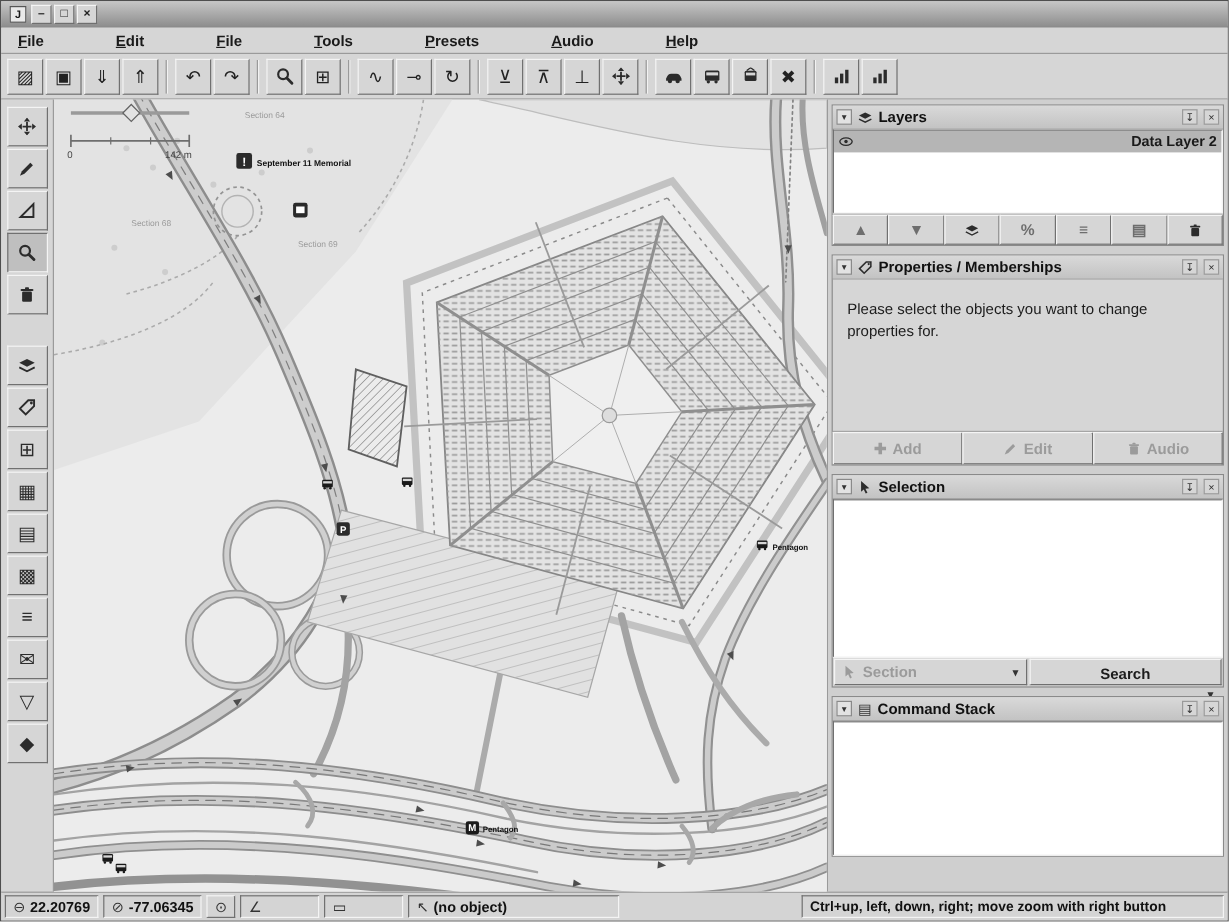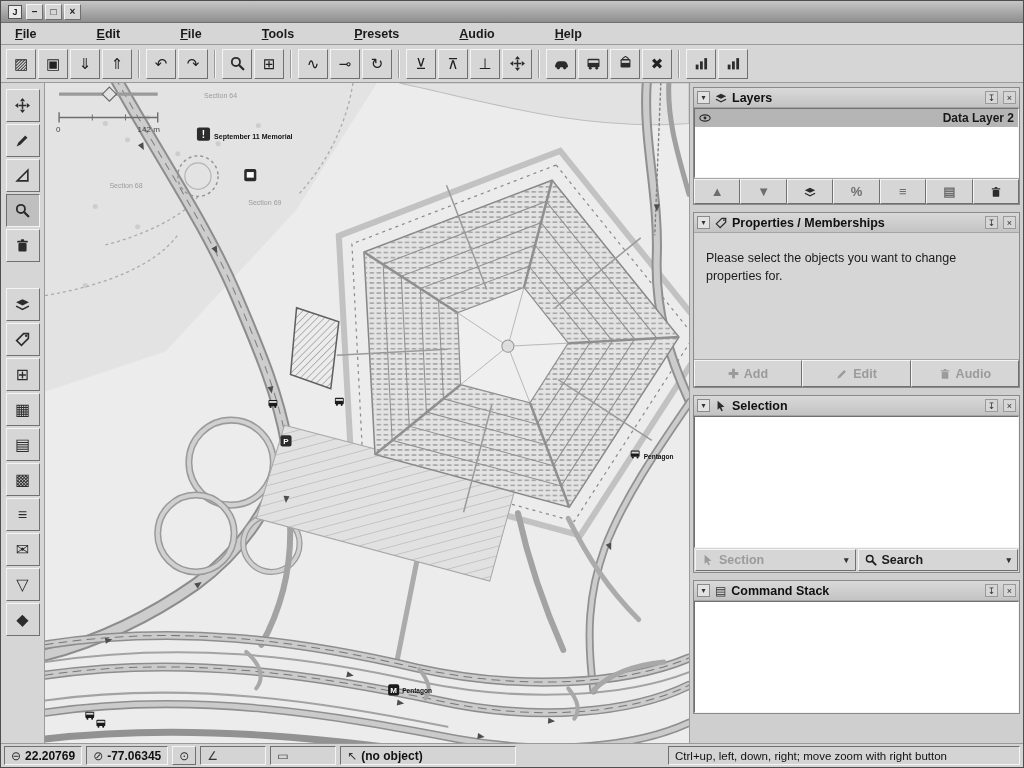--- a/index.html
+++ b/index.html
@@ -77,33 +77,33 @@
     font-size:12.5px; font-weight:bold; color:#9b9b9b; }
   .pbtn .ic { color:#9b9b9b; }
 
   .sel-list { height:132px; background:#fff; border:1px solid; border-color:#707070 #f4f4f4 #f4f4f4 #707070; }
   .sel-buttons { display:flex; height:24px; gap:2px; padding:1px; }
   .sel-btn { flex:1; display:flex; align-items:center; gap:5px; padding:0 6px;
     background:#d6d6d6; border:1px solid; border-color:#f4f4f4 #707070 #707070 #f4f4f4;
     font-size:12.5px; font-weight:bold; }
   .sel-btn .dd { margin-left:auto; font-size:9px; color:#333; }
   .sel-btn.disabled { color:#9b9b9b; } .sel-btn.disabled .ic { color:#9b9b9b; }
-  .sel-btn.enabled { color:#1c1c1c; } .sel-btn.enabled .ic { color:#1c1c1c; }
+  .sel-btn.enabled { color:#1c1c1c;flex-direction:column; } .sel-btn.enabled .ic { color:#1c1c1c; }
 
   .cmd-content { height:112px; background:#fff; border:1px solid; border-color:#707070 #f4f4f4 #f4f4f4 #707070; }
 
   
   .statusbar { height:24px; flex:0 0 24px; background:#d4d4d4; border-top:1px solid #9a9a9a;
     display:flex; align-items:center; gap:4px; padding:0 3px; font-size:12px; }
   .sfield { height:19px; display:flex; align-items:center; gap:4px; padding:0 6px;
     border:1px solid; border-color:#707070 #f4f4f4 #f4f4f4 #707070; font-weight:bold; color:#111; }
   .sfield .sic { font-size:12px; color:#333; font-weight:normal; }
   .sbtn { height:19px; width:24px; display:flex; align-items:center; justify-content:center;
     border:1px solid; border-color:#f4f4f4 #707070 #707070 #f4f4f4; font-size:12px; color:#333; }
-  .help-field { margin-left:auto; font-weight:normal; font-size:11.5px; flex:0 0 352px;
+  .help-field { margin-left:auto; font-weight:bold; font-size:11.5px; flex:0 0 352px;
     justify-content:flex-start; overflow:hidden; white-space:nowrap; }
 </style>
 </head>
 <body>
 
 <svg width="0" height="0" style="position:absolute">
   <symbol id="i-mag" viewBox="0 0 14 14">
       <circle cx="5.5" cy="5.5" r="3.8" fill="none" stroke="currentColor" stroke-width="1.7"></circle>
       <line x1="8.4" y1="8.4" x2="12.4" y2="12.4" stroke="currentColor" stroke-width="2.2" stroke-linecap="round"></line>
     </symbol>

